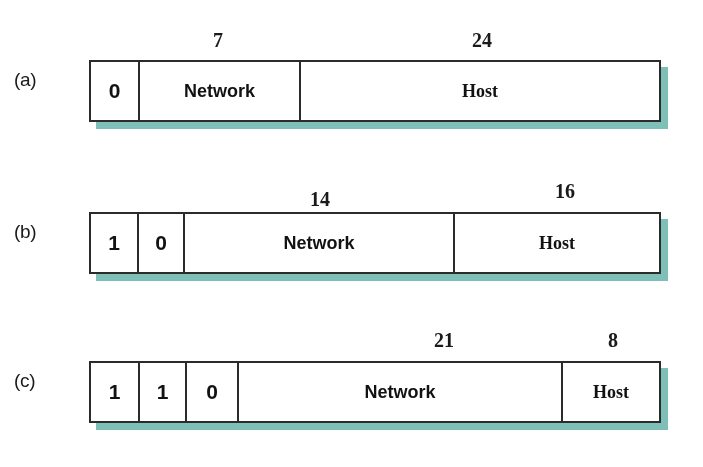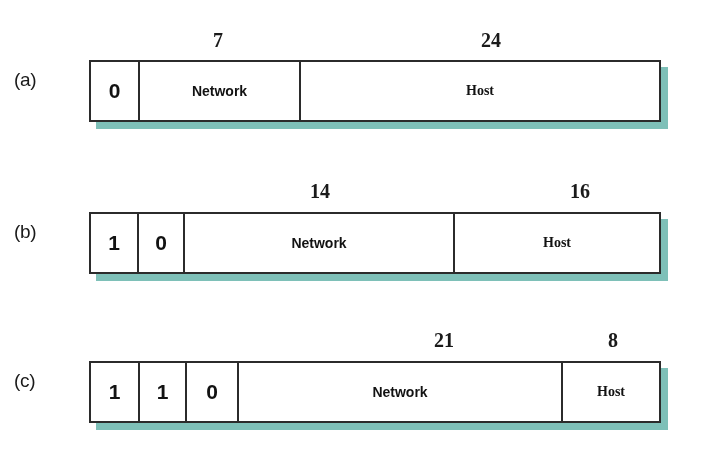--- a/index.html
+++ b/index.html
@@ -67,21 +67,21 @@
   }
 
   .field {
     box-sizing: border-box;
     border-right: 2px solid #2b2b2b;
     display: flex;
     align-items: center;
     justify-content: center;
     background: #ffffff;
     font-family: "Liberation Sans", "DejaVu Sans", sans-serif;
-    font-size: 14px;
+    font-size: 18px;
     font-weight: 700;
     color: #121212;
     white-space: nowrap;
     overflow: hidden;
   }
   .field:last-child {
     border-right: none;
     font-family: Liberation Serif, serif;
   }
   .field.bit {
@@ -92,34 +92,34 @@
 </style>
 </head>
 <body>
 
 <div class="diagram">
 
   <div class="class-row" style="top:0;">
     <div class="row-label" style="top:70px;">(a)</div>
 
     <div class="bitcount" style="left:218px; top:30px;">7</div>
-    <div class="bitcount" style="left:482px; top:30px;margin-left:9px;">24</div>
+    <div class="bitcount" style="left:482px; top:30px;">24</div>
 
     <div class="addr-bar" style="left:89px; top:60px; width:572px; height:62px;">
       <div class="field bit" style="width:49px;">0</div>
       <div class="field" style="width:161px;">Network</div>
       <div class="field" style="width:358px;">Host</div>
     </div>
   </div>
 
   <div class="class-row" style="top:0;">
     <div class="row-label" style="top:222px;">(b)</div>
 
-    <div class="bitcount" style="left:320px; top:181px;">14</div>
-    <div class="bitcount" style="left:580px; top:181px;">16</div>
+    <div class="bitcount" style="left:320px; top:189px;">14</div>
+    <div class="bitcount" style="left:565px; top:181px;">16</div>
 
     <div class="addr-bar" style="left:89px; top:212px; width:572px; height:62px;">
       <div class="field bit" style="width:48px;">1</div>
       <div class="field bit" style="width:46px;">0</div>
       <div class="field" style="width:270px;">Network</div>
       <div class="field" style="width:204px;">Host</div>
     </div>
   </div>
 
   <div class="class-row" style="top:0;">

